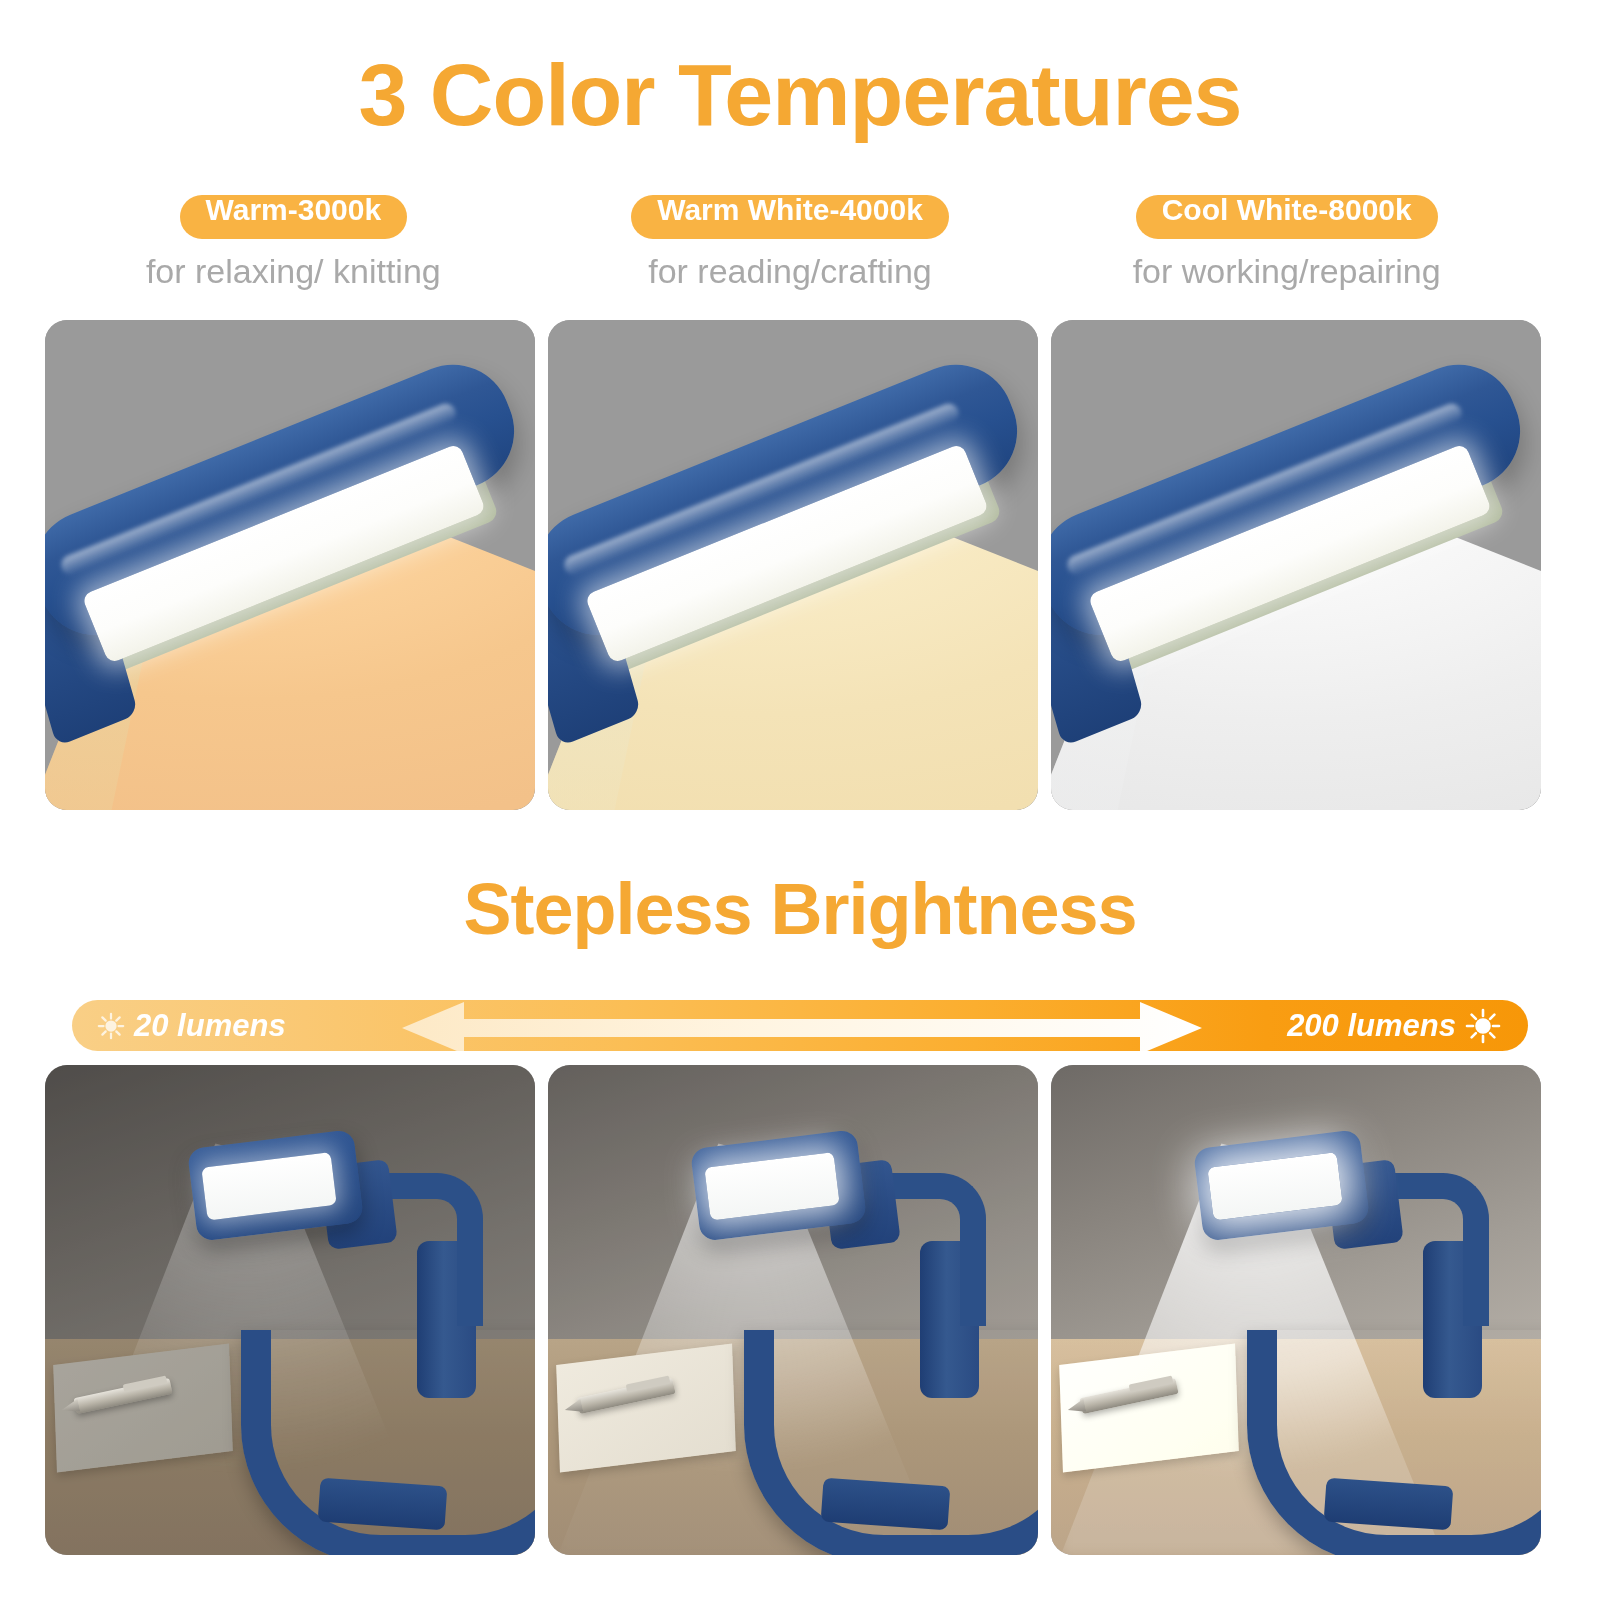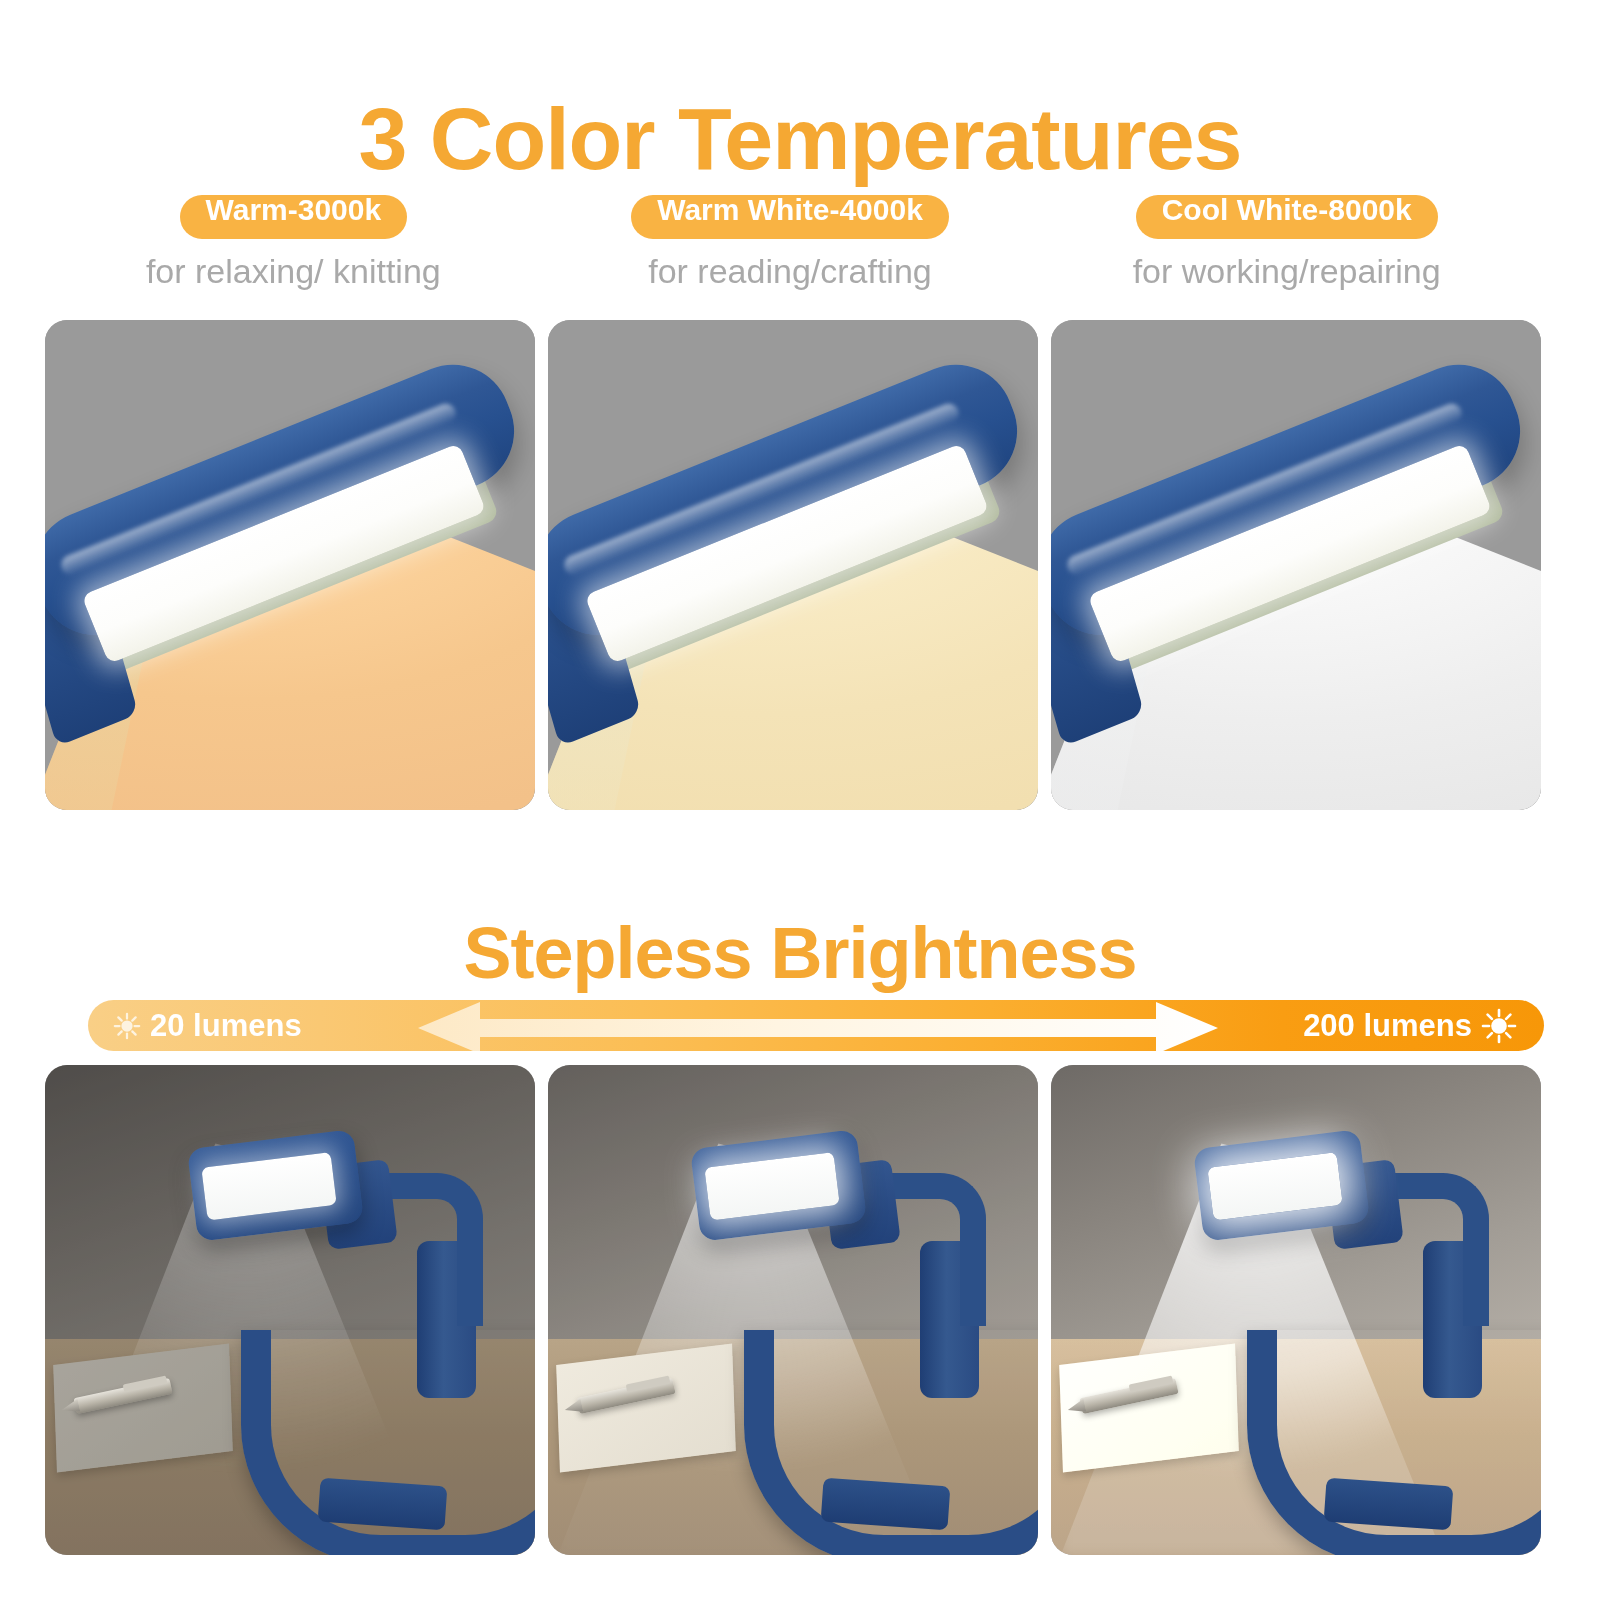--- a/index.html
+++ b/index.html
@@ -13,21 +13,20 @@
   .stage{position:relative;width:1600px;height:1600px;}
 
   
   .heading{
     position:absolute;left:0;width:1600px;
     text-align:center;
     color:#f5a833;
     font-weight:bold;
     letter-spacing:-1px;
     white-space:nowrap;
-    margin-top:44px;
   }
   #title-color-temps{top:40px;font-size:88px;line-height:110px;}
   #title-stepless{top:855px;font-size:72px;line-height:108px;}
 
   
   .temp-labels{position:absolute;top:195px;left:45px;width:1490px;height:110px;
     display:flex;}
   .temp-col{flex:1;display:flex;flex-direction:column;align-items:center;}
   .pill{
     display:inline-block;
@@ -212,26 +211,27 @@
     box-shadow:0 8px 18px rgba(0,0,0,.25);
   }
   .neck-end{
     position:absolute;left:56%;top:85%;width:26%;height:9%;
     background:linear-gradient(180deg,#2d5189,#1e3d73);
     border-radius:8px;transform:rotate(4deg);
   }
 
   
   #brightness-bar{
-    position:absolute;left:88px;top:1000px;
+    position:absolute;left:72px;top:1000px;
     width:1456px;height:51px;
     border-radius:28px;
     background:linear-gradient(90deg,#f9cf86 0%, #fac873 16%, #fbbe55 38%, #fbae2f 62%, #f99d12 82%, #f79708 100%);
     display:flex;align-items:center;justify-content:space-between;
     overflow:hidden;
+    font-style:italic;
   }
   .lum{
     display:flex;align-items:center;gap:8px;
     color:#ffffff;font-weight:bold;font-size:31px;line-height:31px;
     z-index:3;white-space:nowrap;
   }
   .lum.left{padding-left:24px;}
   .lum.right{padding-right:26px;}
   .arrow-track{
     position:absolute;left:330px;top:0;width:800px;height:56px;

